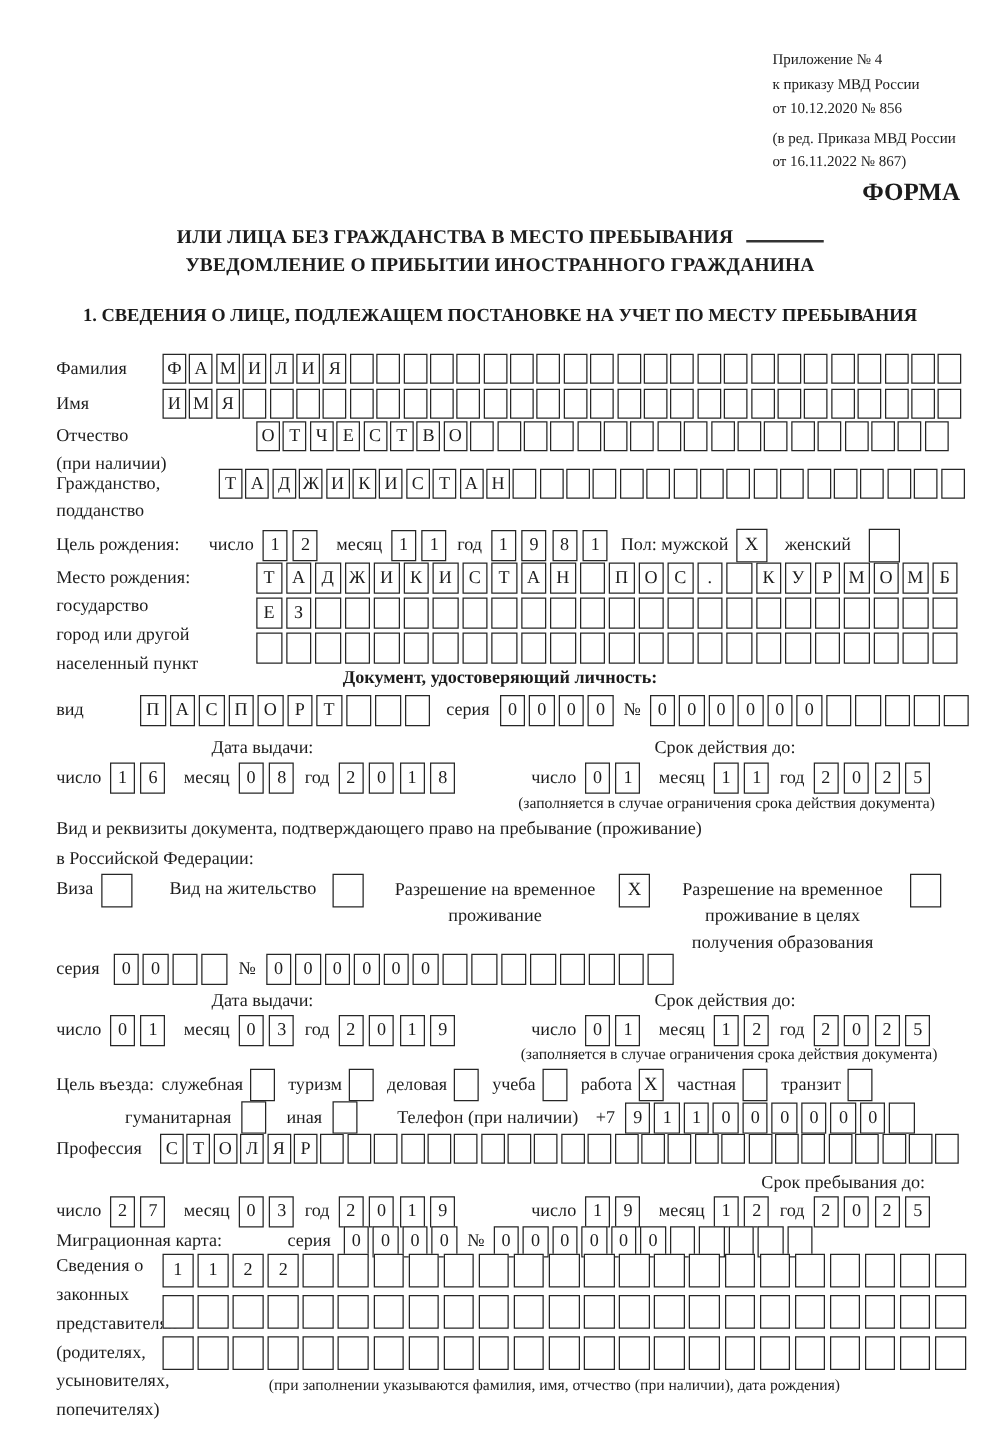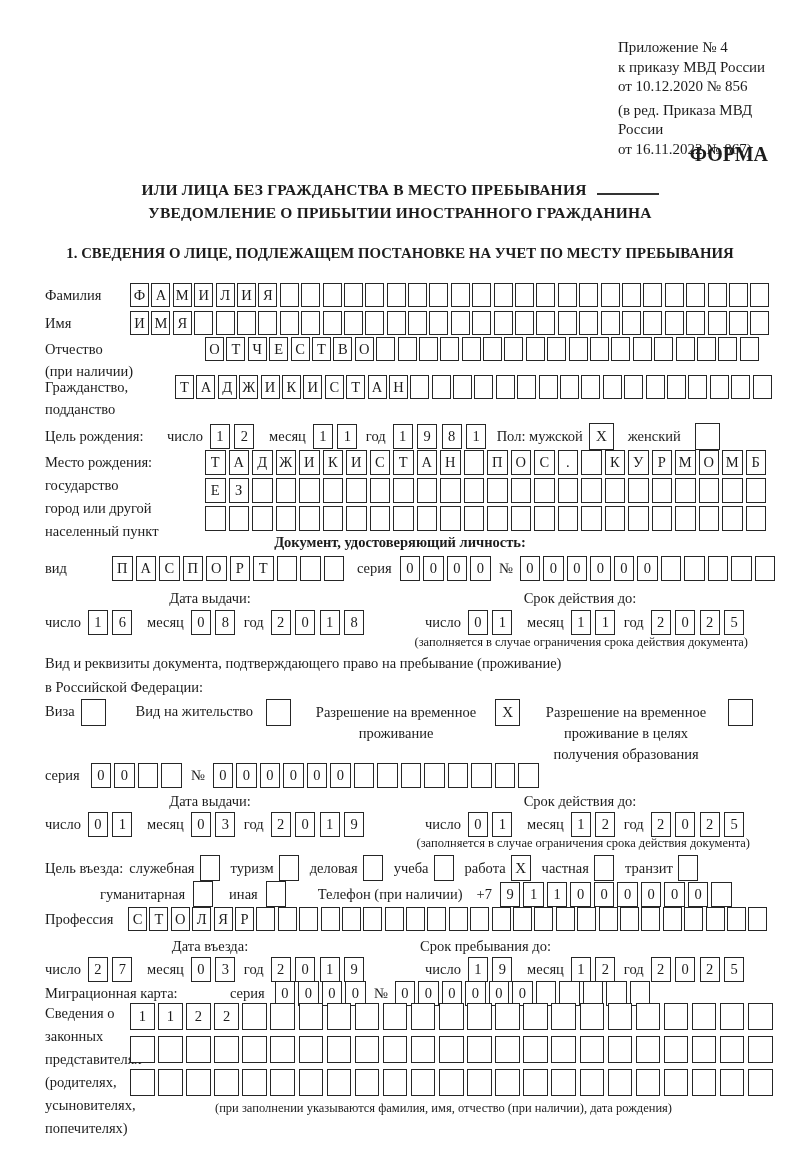--- a/index.html
+++ b/index.html
@@ -19,21 +19,21 @@
   .cells.check .cb{width:25px;height:27px;margin-right:0;font-size:15px;}
   .cells.chk2 .cb{width:20px;height:26px;margin-right:0;font-size:15px;}
   .cells.rep .cb{width:24.5px;height:27px;margin-right:3.6px;}
   .lbl2{line-height:22px;padding-top:1px;}
   .dlbl{margin-right:7px;}
   .dlbl.ml{margin-left:10px;}
   .plbl{margin:0 5px 0 11px;}
   .note{font-size:12.5px;color:#1c1c1c;}
   .title{font-weight:bold;font-size:15.5px;line-height:23px;text-align:center;letter-spacing:.2px;}
   .blankline{display:inline-block;width:62px;border-bottom:2px solid #333;margin-left:10px;vertical-align:baseline;}
-  .appendix div{line-height:19.5px;font-size:15px;}
+  .appendix div{line-height:19.5px;font-size:12px;}
   .appendix .amend{margin-top:4px;}
   .ctr2{text-align:center;line-height:21px;}
 </style>
 </head>
 <body>
 
 <div class="page">
 
   <div class="abs appendix" style="left:618px;top:38px;width:180px;">
     <div>Приложение № 4</div>
@@ -592,24 +592,21 @@
         <span class="cb">&nbsp;</span>
         <span class="cb">&nbsp;</span>
         <span class="cb">&nbsp;</span>
         <span class="cb">&nbsp;</span>
         <span class="cb">&nbsp;</span>
         <span class="cb">&nbsp;</span>
         <span class="cb">&nbsp;</span>
       </span>
   </div>
 
-  <div class="frow" style="left:45px;top:938px;width:330px;justify-content:center;">
-    <span>Дата въезда:</span>
-  </div>
-  <div class="frow" style="left:420px;top:938px;width:320px;justify-content:flex-start;">
+  <div class="frow" style="left:420px;top:938px;width:320px;justify-content:flex-end;">
     <span>Срок пребывания до:</span>
   </div>
   <div class="frow" style="left:45px;top:957px;">
     <span class="dlbl">число</span>
     <span class="cells date">
         <span class="cb">2</span>
         <span class="cb">7</span>
       </span>
     <span class="dlbl ml">месяц</span>
     <span class="cells date">

